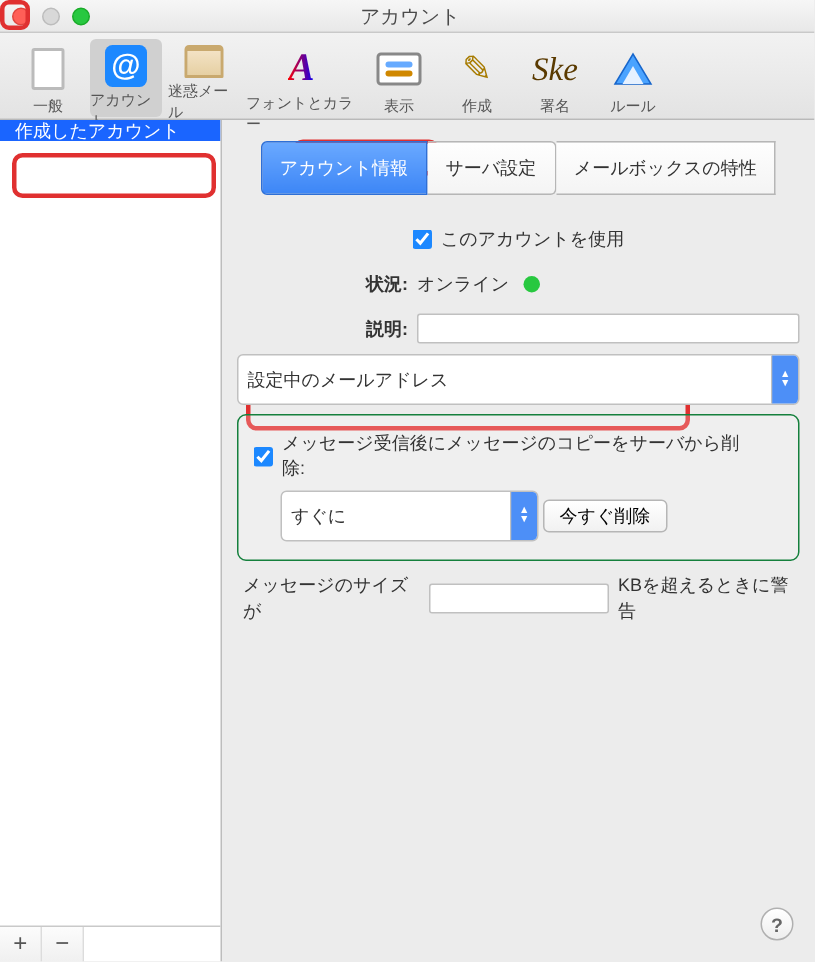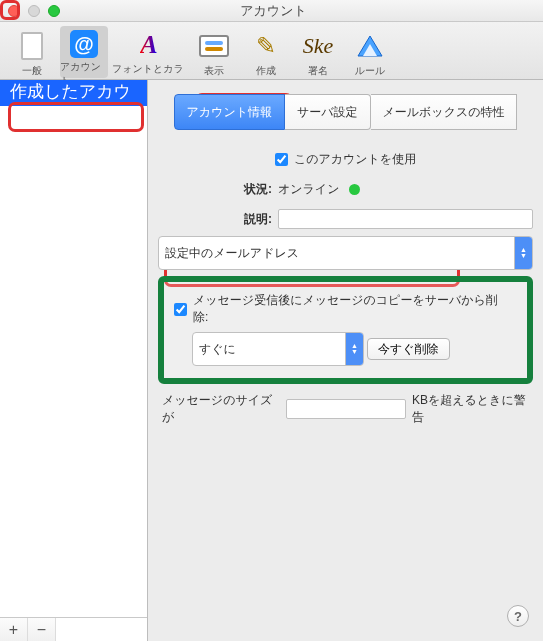--- a/index.html
+++ b/index.html
@@ -30,42 +30,42 @@
   .ic-view::after{content:"";position:absolute;left:4px;right:4px;bottom:4px;height:4px;border-radius:2px;background:#d08800;}
   .ic-write{ font-size:24px;color:#a77b00;}
   .ic-sign{ font-size:22px;font-style:italic;font-family:cursive;color:#5a3a00;}
   .ic-rule{ width:28px;height:24px; display:flex;align-items:center;justify-content:center;}
   .ic-rule svg{width:28px;height:24px;}
 
   
   .body { display:flex; height:calc(641px - 22px - 58px);}
   .sidebar { width:148px; background:#fff; border-right:1px solid #bdbdbd; display:flex; flex-direction:column;}
   .side-list { flex:1; overflow:auto;}
-  .side-row { height:26px; padding:0 10px; display:flex; font-size:17px; color:#000;}
+  .side-row { height:14px; padding:0 10px; display:flex; align-items:center; font-size:12px; color:#000;}
   .side-row.sel { background:#1a65ff; color:#fff;}
   .side-foot { height:24px; border-top:1px solid #c9c9c9; display:flex;}
   .sfbtn { width:28px; height:23px; border-right:1px solid #dcdcdc; display:flex;align-items:center;justify-content:center; font-size:16px; color:#555; background:linear-gradient(#fcfcfc,#f0f0f0);}
 
   .main { flex:1; padding:14px 10px 10px 10px; position:relative;}
   .seg { display:flex; justify-content:center; margin-bottom:16px;}
   .seg .segbtn { height:36px; padding:0 12px; font-size:12px; background:linear-gradient(#fefefe,#f4f4f4); border:1px solid #b6b6b6; display:flex;align-items:center; color:#333;}
   .seg .segbtn.first{border-radius:4px 0 0 4px;}
   .seg .segbtn.last{border-radius:0 4px 4px 0;}
   .seg .segbtn:not(.first){border-left:none;}
   .seg .segbtn.sel{ background:linear-gradient(#6aa9ff,#3d86f6); color:#fff; border-color:#2e6fd6;}
 
   .form { font-size:12px; color:#333;}
   .row { display:flex; align-items:center; min-height:26px; margin-bottom:4px;}
   .lab { width:120px; text-align:right; padding-right:6px;font-weight:bold;}
   .cb { accent-color:#1c88ff; margin-right:6px;}
   .statusdot{ width:11px;height:11px;border-radius:50%;background:#28c840;margin-left:10px;display:inline-block;}
   .txt { height:20px; border:1px solid #c0c0c0; background:#fff; border-radius:2px; padding:0 4px; font-size:12px;}
   .sel-combo { height:34px; border:1px solid #c0c0c0; border-radius:4px; background:#fff; display:flex; align-items:center; padding:0 0 0 6px; font-size:12px; position:relative;}
   .sel-arrow { width:18px; height:100%; border-left:1px solid #c0c0c0; background:#4d8ff7; border-radius:0 3px 3px 0; display:flex;flex-direction:column;align-items:center;justify-content:center; color:#fff; font-size:7px; line-height:6px; position:absolute; right:0; top:0; bottom:0;}
-  .fieldset { border:6px solid #15803d; border-radius:6px; padding:10px 28px 12px 10px; margin-top:6px; background:rgba(255,255,255,0.2);}
+  .fieldset { border:1px solid #15803d; border-radius:6px; padding:10px 28px 12px 10px; margin-top:6px; background:rgba(255,255,255,0.2);}
   .btn { height:22px; padding:0 10px; font-size:12px; background:linear-gradient(#fff,#f1f1f1); border:1px solid #b6b6b6; border-radius:4px;}
 
   .help { position:absolute; right:14px; bottom:14px; width:22px;height:22px;border-radius:50%;border:1px solid #b0b0b0;background:linear-gradient(#fff,#eee);display:flex;align-items:center;justify-content:center;font-size:13px;color:#666;font-weight:bold;}
 
   
   .hl { position:absolute; border:3px solid #e03030; border-radius:7px; pointer-events:none;}
 </style>
 </head>
 <body>
 
@@ -88,20 +88,26 @@
     <div class="ic">
         <div class="ic-general"></div>
       </div>
     <div class="lbl">一般</div>
   </div>
   <div class="tb sel">
     <div class="ic">
         <div class="ic-at">@</div>
       </div>
     <div class="lbl">アカウント</div>
+  </div>
+  <div class="tb">
+    <div class="ic">
+        <div class="ic-junk"></div>
+      </div>
+    <div class="lbl">迷惑メール</div>
   </div>
   <div class="tb fonts">
     <div class="ic">
         <span class="ic-font">A</span>
       </div>
     <div class="lbl">フォントとカラー</div>
   </div>
   <div class="tb">
     <div class="ic">
         <div class="ic-view"></div>

